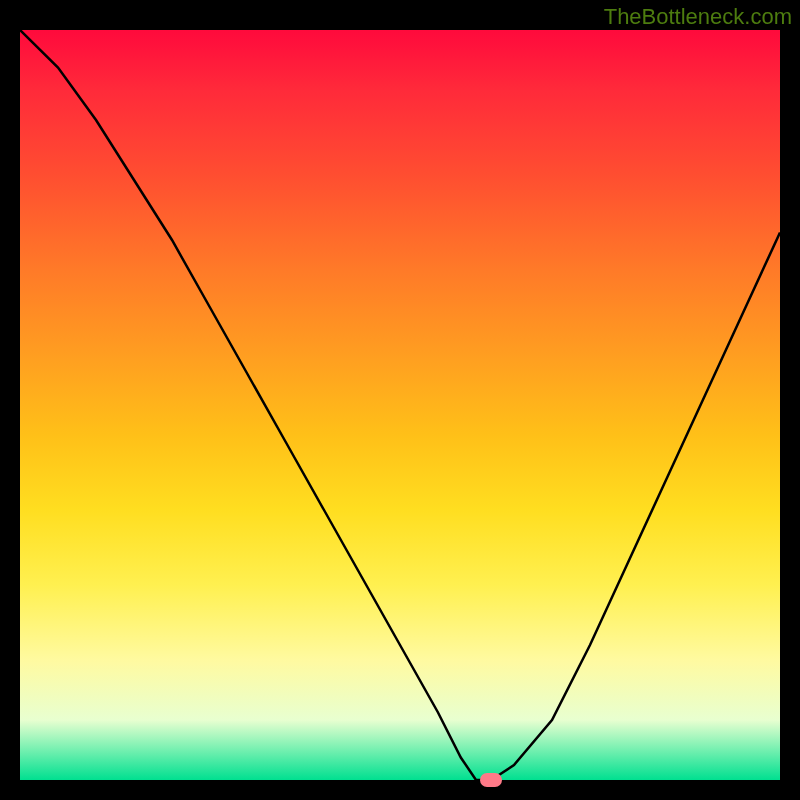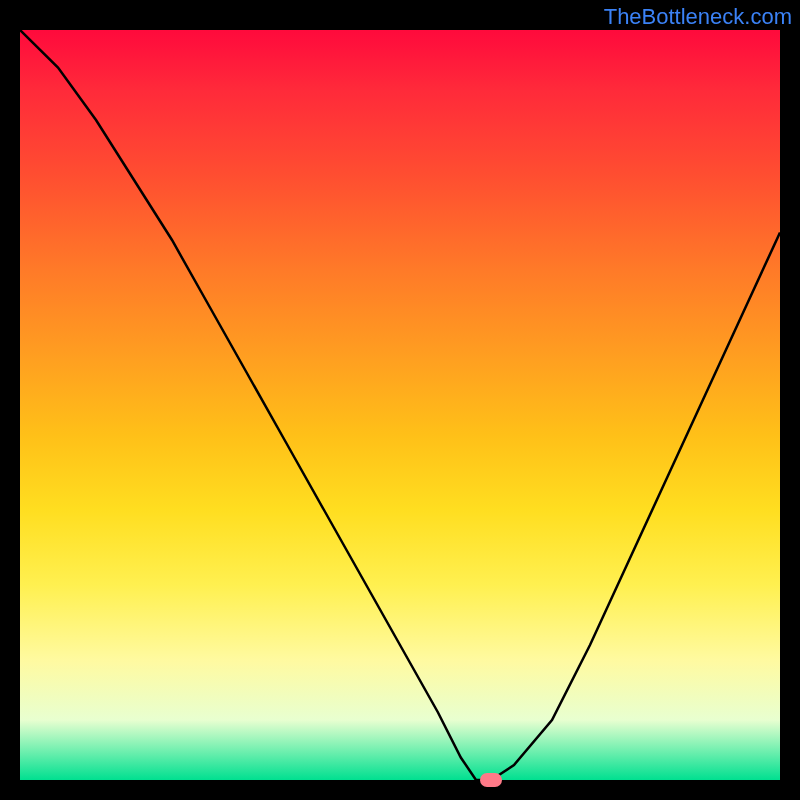--- a/index.html
+++ b/index.html
@@ -8,21 +8,21 @@
     width: 800px;
     height: 800px;
     background: #000;
     position: relative;
     font-family: Arial, Helvetica, sans-serif;
   }
   .watermark {
     position: absolute;
     top: 4px;
     right: 8px;
-    color: #3b82f6;
+    color: #4d7c0f;
     font-size: 22px;
     font-weight: 500;
     z-index: 10;
   }
   .chart-frame {
     position: absolute;
     left: 20px;
     top: 30px;
     width: 760px;
     height: 750px;

